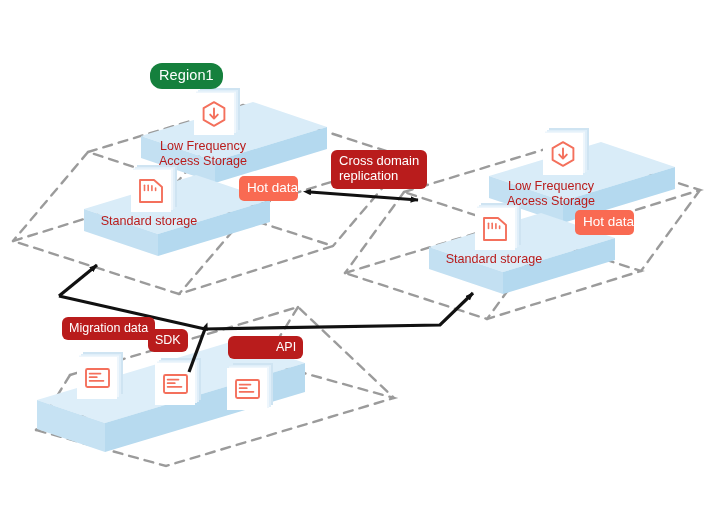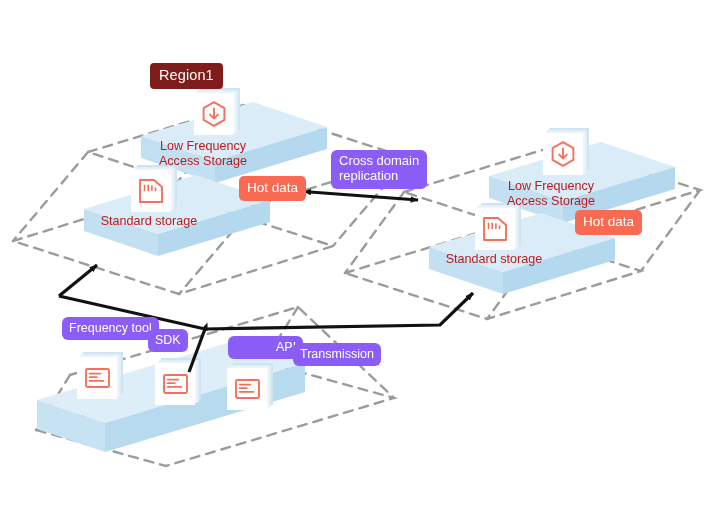--- a/index.html
+++ b/index.html
@@ -12,36 +12,36 @@
   svg#diagram{position:absolute;left:0;top:0;width:721px;height:511px;}
 
   
   .lbl{
     position:absolute;
     white-space:pre;
     line-height:1.15;
     box-sizing:border-box;
   }
   .badge-region{
-    background:#7f1d1d;
+    background:#15803d;
     color:#ffffff;
     font-size:14.5px;
     padding:4px 9px 5px 9px;
-    border-radius:4px;
+    border-radius:12px;
     letter-spacing:0.1px;
   }
   .badge-hot{
     background:#f96a52;
     color:#ffffff;
     font-size:13.5px;
-    padding:4px 8px 5px 8px;
+    padding:4px 0 5px 8px;
     border-radius:5px;
   }
   .badge-gray{
-    background:#8b5cf6;
+    background:#b91c1c;
     color:#ffffff;
     font-size:13px;
     padding:4px 8px 5px 8px;
     border-radius:6px;
   }
   .badge-gray.small{font-size:12.5px;padding:4px 7px 5px 7px;}
   .slab-text{
     color:#b91c1c;
     font-size:12.6px;
     text-align:center;
@@ -201,22 +201,21 @@
 
   <div class="lbl slab-text" style="left:431px;top:252px;width:126px;">Standard storage</div>
 
   <div class="lbl badge-hot" style="left:239px;top:176px;">Hot data</div>
 
   <div class="lbl badge-hot" style="left:575px;top:210px;">Hot data</div>
 
   <div class="lbl badge-gray" style="left:331px;top:150px;">Cross domain
 replication</div>
 
-  <div class="lbl badge-gray small" style="left:62px;top:317px;">Frequency tool</div>
+  <div class="lbl badge-gray small" style="left:62px;top:317px;">Migration data</div>
 
   <div class="lbl badge-gray small" style="left:148px;top:329px;">SDK</div>
 
   <div class="lbl badge-gray small" style="left:228px;top:336px;padding-left:48px;">API</div>
 
-  <div class="lbl badge-gray small" style="left:293px;top:343px;">Transmission</div>
 
 
 </div>
 
 </body></html>

